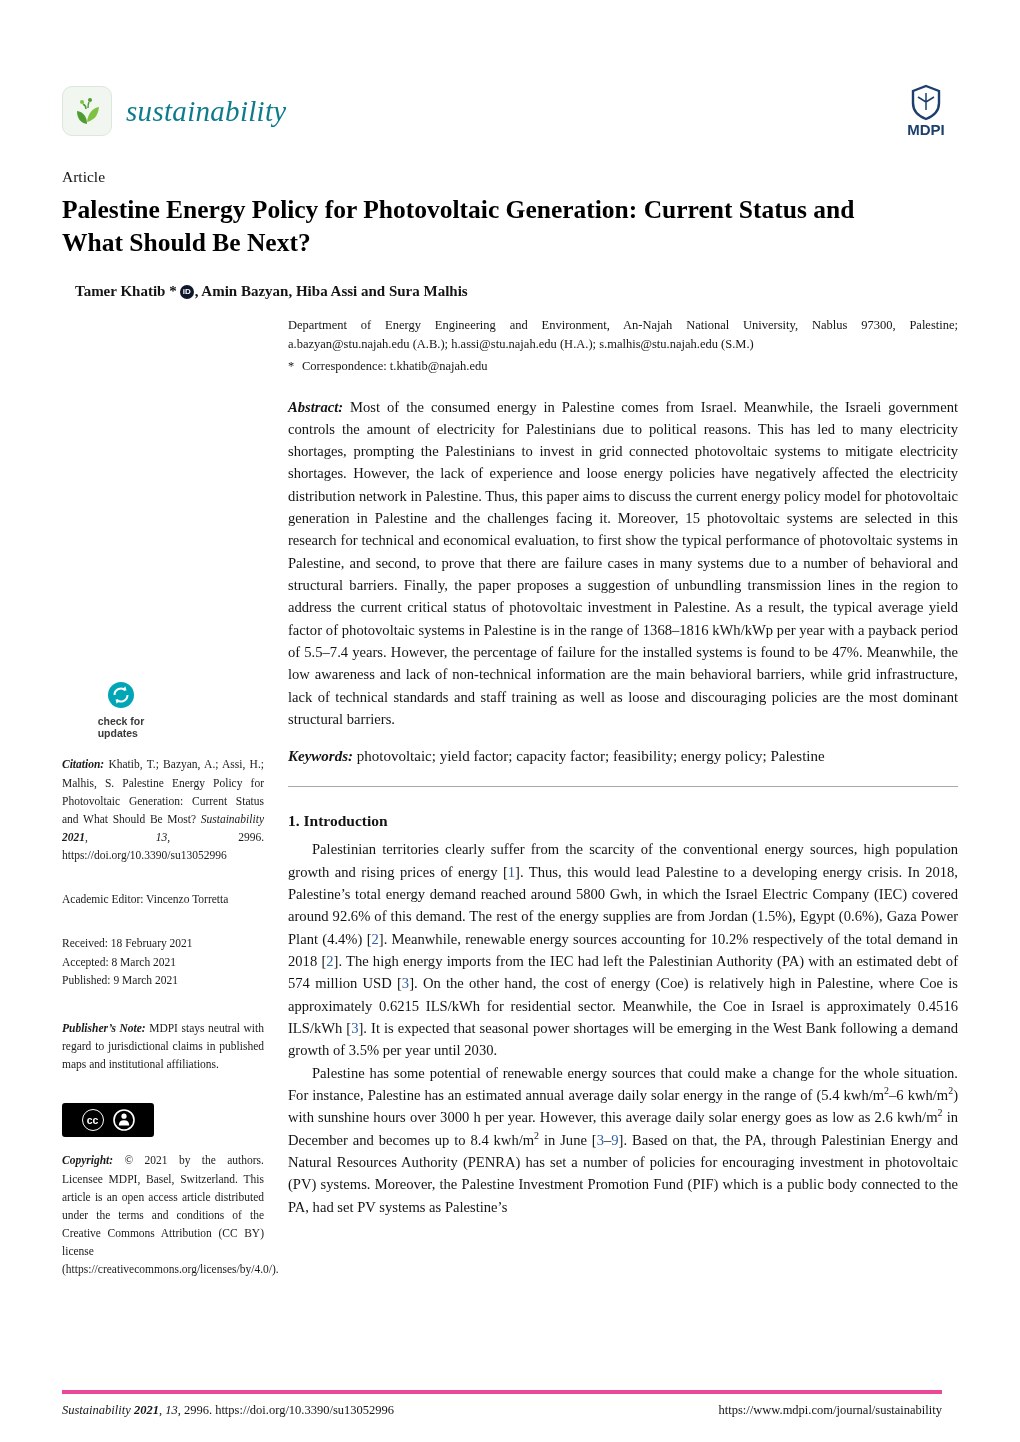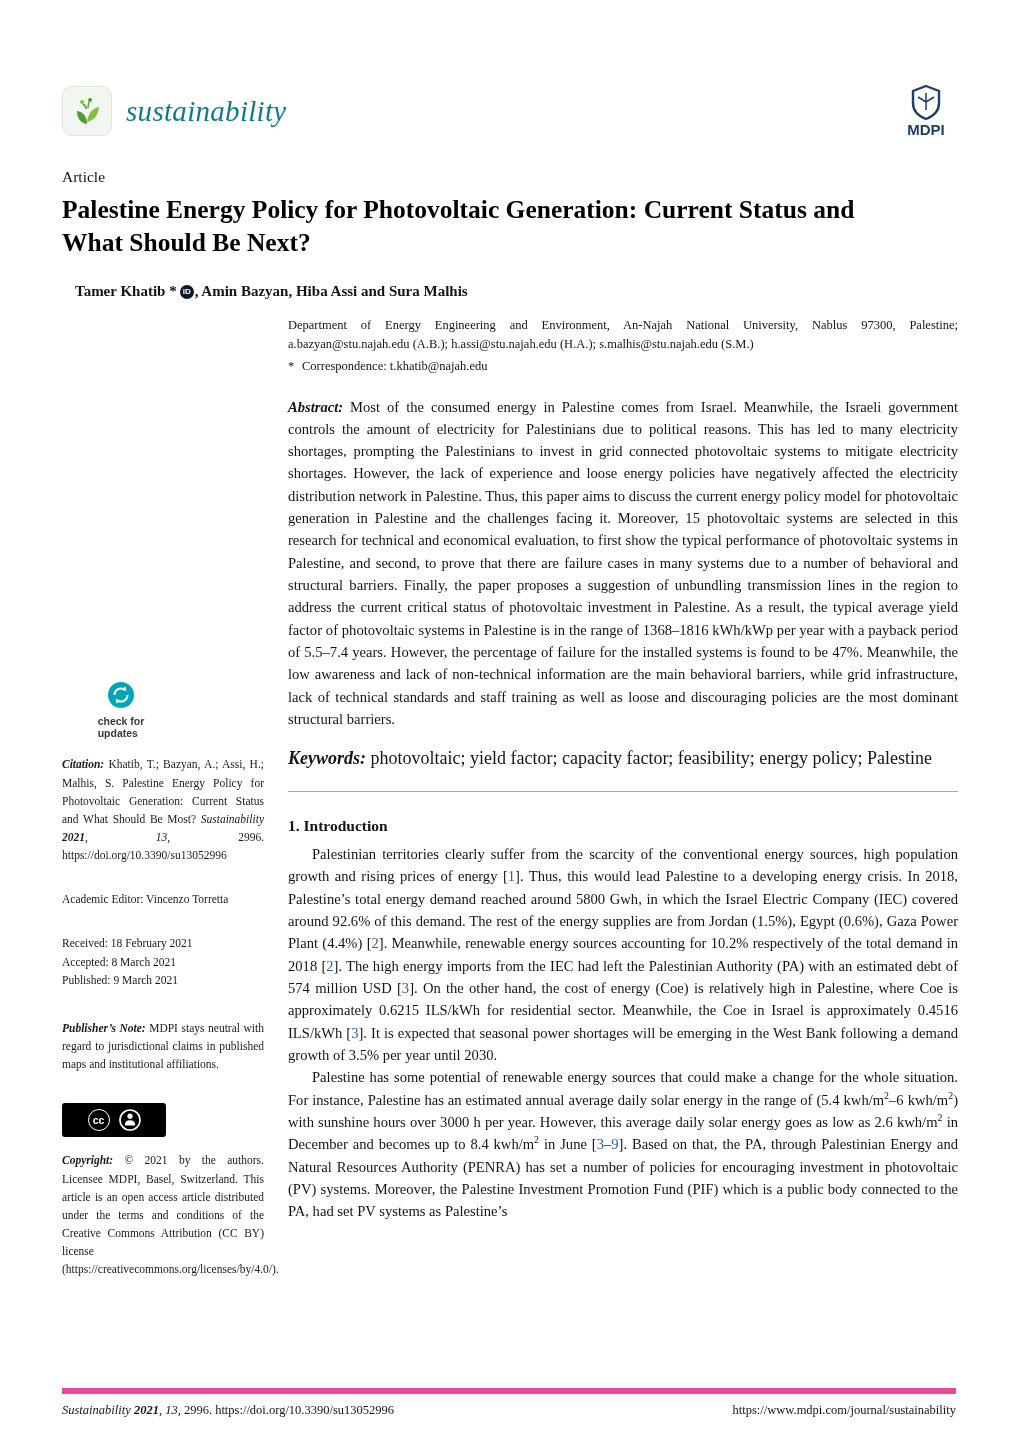--- a/index.html
+++ b/index.html
@@ -40,49 +40,49 @@
   .sidebar { flex:none; width:202px; margin-right:24px; font-size:11.5px; line-height:1.58; color:#1a1a1a; }
   .main { flex:1; min-width:0; }
   .sidebar-spacer { height:366px; }
   .check-badge { display:flex; align-items:center; gap:7px; cursor:pointer; width:118px;flex-direction:column; }
   .check-badge-text { font-family:"Liberation Sans",sans-serif; font-size:10.5px; font-weight:700; color:#3a3a3a; line-height:1.15; }
   .citation-block { margin-top:16px; text-align:justify; }
   .academic-editor { margin-top:26px; }
   .dates { margin-top:26px; }
   .pub-note { margin-top:30px; text-align:justify; }
   .cc-badge {
-    margin-top:30px; width:104px; height:34px; background:#000; border-radius:3px;
+    margin-top:30px; width:92px; height:34px; background:#000; border-radius:3px;
     display:flex; align-items:center; justify-content:center; gap:9px;
   }
   .cc-circle {
     width:22px; height:22px; border:1.6px solid #fff; border-radius:50%;
     display:flex; align-items:center; justify-content:center;
     color:#fff; font-family:"Liberation Sans",sans-serif; font-size:10.5px; font-weight:700;
   }
   .copyright { margin-top:14px; text-align:justify; }
   
   .affiliation { font-size:12.5px; line-height:1.5; text-align:justify; }
   .corr { font-size:12.5px; line-height:1.5; margin-top:3px; display:flex; }
   .corr-star { width:14px; flex:none; }
   .abstract { margin-top:20px; font-size:14.6px; line-height:1.53; text-align:justify; }
-  .keywords { margin-top:15px; font-size:18px; line-height:1.53; text-align:justify; }
+  .keywords { margin-top:15px; font-size:15px; line-height:1.53; text-align:justify; }
   .kw-divider { margin-top:18px; border-top:1px solid #a8a8a8; }
   .section-heading { margin-top:25px; font-size:15.5px; font-weight:700; }
   .para { margin-top:8px; font-size:14.6px; line-height:1.53; text-align:justify; text-indent:24px; }
   .para + .para { margin-top:0; }
   
   .b { font-weight:700;font-style:italic; }
   .i { font-style:italic; }
   .bi { font-weight:700; font-style:italic; }
   .link { color:#2e5fa3; }
   .sup { vertical-align:super; font-size:0.68em; line-height:0; }
   
   .footer {
-    position:absolute; left:62px; right:64px; bottom:24px;
-    border-top:6px solid #ec4899; padding-top:9px;
+    position:absolute; left:62px; right:78px; bottom:24px;
+    border-top:4px solid #ec4899; padding-top:9px;
     display:flex; justify-content:space-between;
     font-size:12.5px;
   }
 </style>
 </head>
 <body>
 
 <div class="page">
 
   <div class="header">

